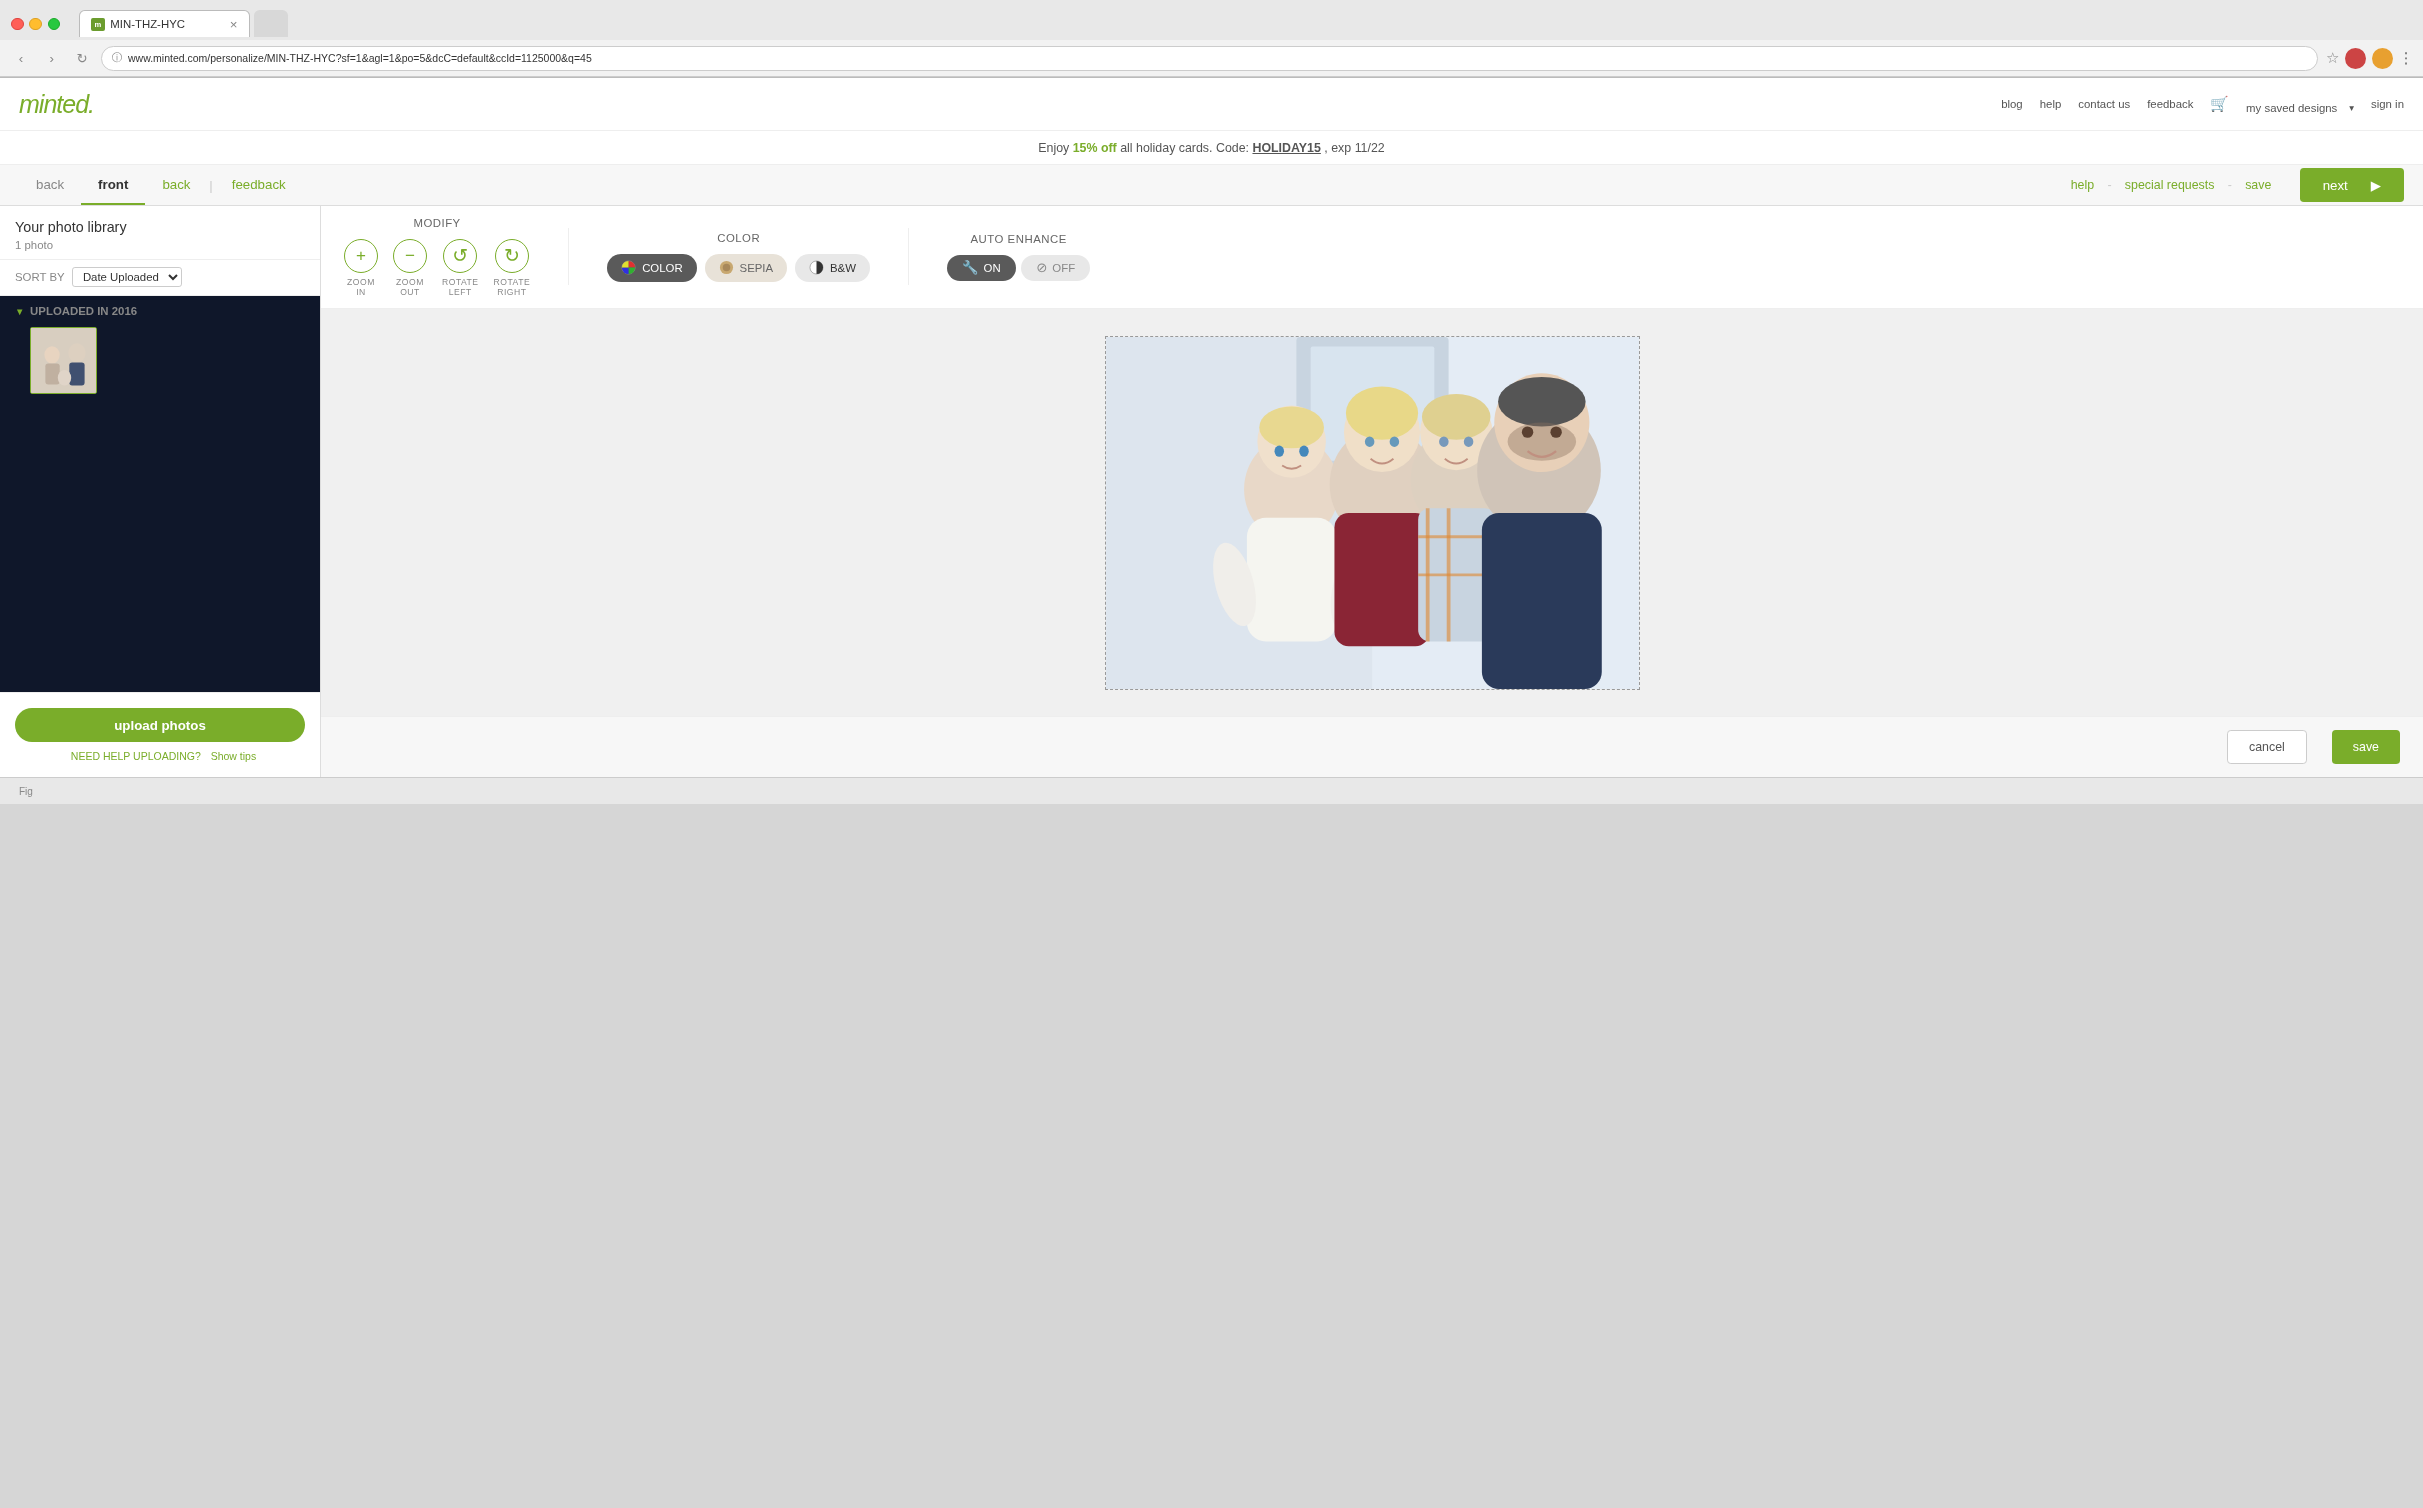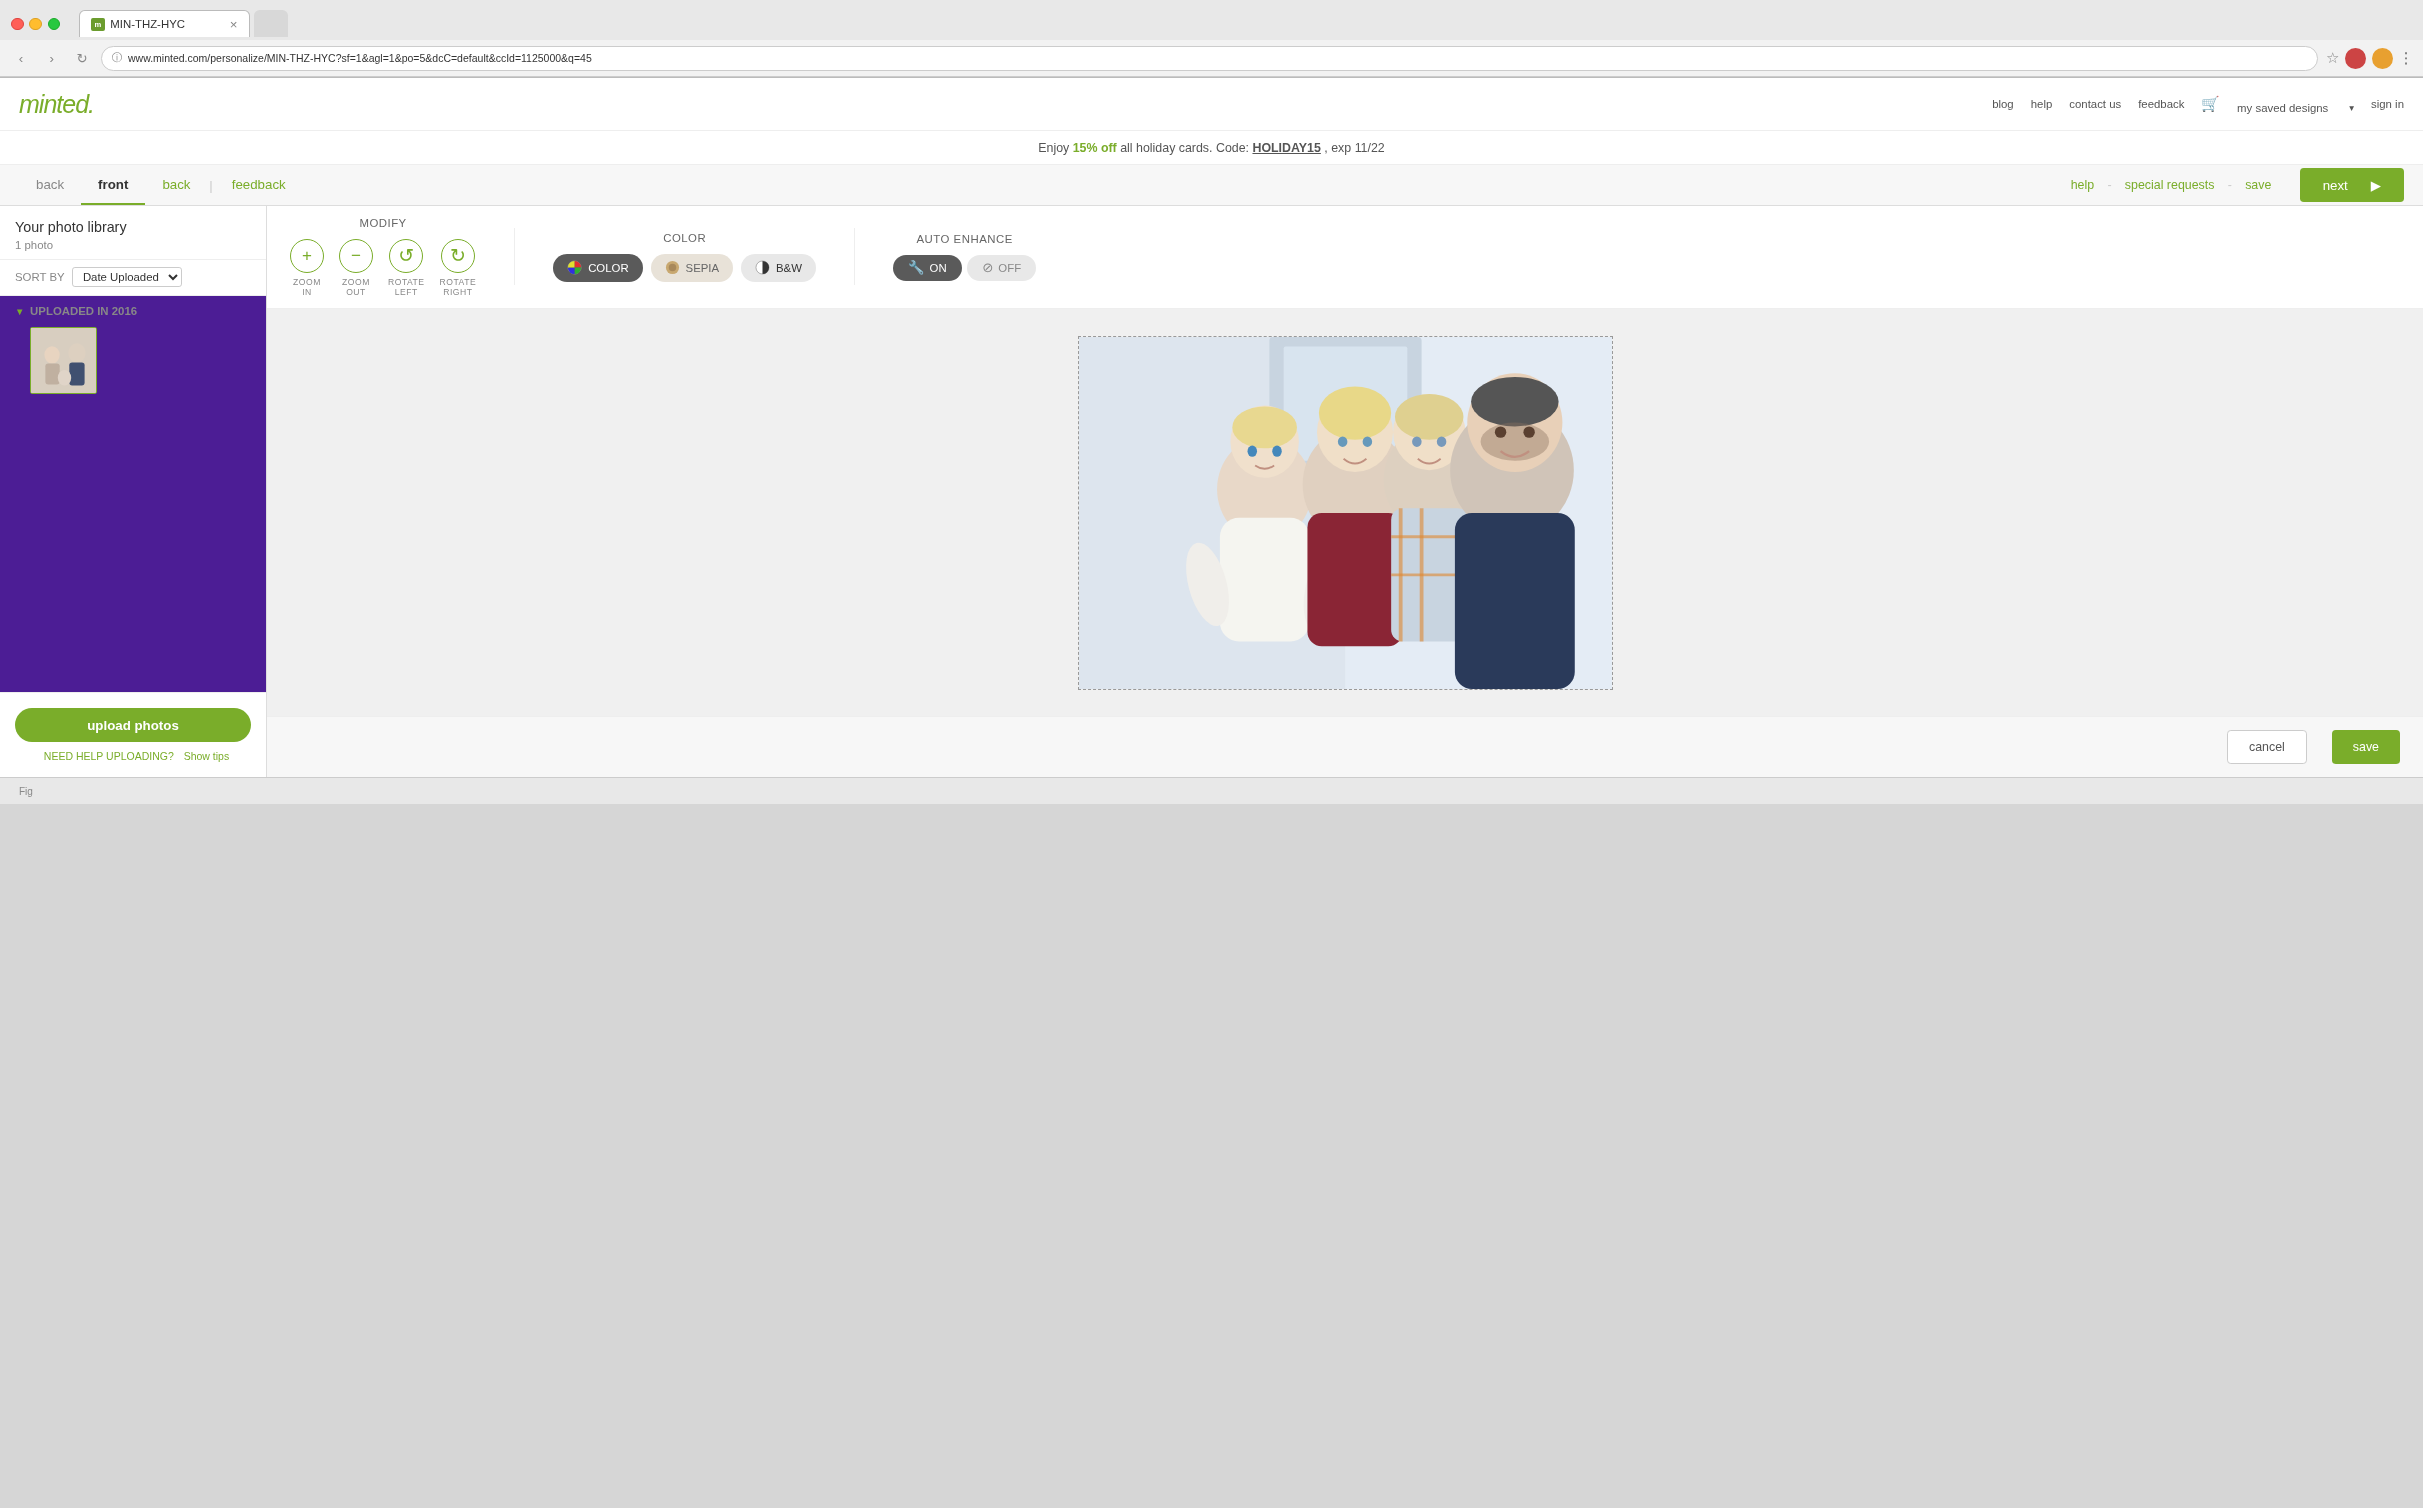--- a/index.html
+++ b/index.html
@@ -31,21 +31,21 @@
 
     
     .page { background: #fff; }
 
     
     .site-header { display: flex; align-items: center; padding: 11.4px 19px; background: #fff; border-bottom: 1px solid #eee; }
     .logo { color: #7aad2a; font-size: 25px; font-weight: 300; font-style: italic; margin-right: auto; letter-spacing: -1px; }
     .header-nav { display: flex; align-items: center; gap: 17px; font-size: 11.4px; color: #555; }
     .header-nav a { text-decoration: none; color: #555; cursor: pointer; }
     .cart-icon { font-size: 15px; color: #555; cursor: pointer; }
-    .saved-designs { display: flex; align-items: center; gap: 21px; cursor: pointer; margin-top: 7px; }
+    .saved-designs { display: flex; align-items: center; gap: 12px; cursor: pointer; margin-top: 7px; }
     .saved-designs-chevron { font-size: 9.5px; color: #555; }
 
     
     .promo-bar { text-align: center; padding: 9.5px; background: #fff; border-bottom: 1px solid #eee; font-size: 12.4px; color: #555; }
     .promo-bar .highlight { color: #7aad2a; font-weight: bold; }
     .promo-bar .code { text-decoration: underline; font-weight: bold; color: #555; }
 
     
     .page-tabs { display: flex; align-items: center; padding: 0 19px; background: #f7f7f7; border-bottom: 1px solid #ddd; }
     .page-tab { padding: 11.4px 17px; font-size: 13.3px; cursor: pointer; color: #888; text-decoration: none; border-bottom: 2.9px solid transparent; }
@@ -57,21 +57,21 @@
     .tab-actions a { color: #7aad2a; text-decoration: none; cursor: pointer; }
     .tab-actions .sep { color: #ccc; }
     .tab-actions .save { color: #7aad2a; cursor: pointer; }
     .next-btn { background: #7aad2a; color: white; border: none; border-radius: 3.8px; padding: 9.5px 23px; font-size: 13.3px; cursor: pointer; display: flex; align-items: flex-start; gap: 23px; margin-left: 15px; }
     .next-btn .arrow { font-size: 13.3px; }
 
     
     .main-content { display: flex; background: #f0f0f0; min-height: 571px; }
 
     
-    .sidebar { width: 267px; background: #4c1d95; border-right: 1px solid #ddd; display: flex; flex-direction: column; }
+    .sidebar { width: 321px; background: #0f172a; border-right: 1px solid #ddd; display: flex; flex-direction: column; }
     .sidebar-header { padding: 13.3px 15px 7.6px; background: #fff; border-bottom: 1px solid #eee; }
     .sidebar-title { font-size: 14.3px; color: #333; font-weight: 500; margin-bottom: 3.8px; }
     .sidebar-meta { font-size: 11.4px; color: #888; }
     .sort-row { display: flex; align-items: center; gap: 7.6px; font-size: 11.4px; color: #888; padding: 7.6px 15px; background: #fff; border-bottom: 1px solid #eee; }
     .sort-select { font-size: 11.4px; border: 1px solid #ccc; border-radius: 2.9px; padding: 1.9px 5.7px; color: #333; background: #fff; cursor: pointer; }
 
     .uploaded-section { padding: 9.5px 15px; }
     .uploaded-header { display: flex; align-items: center; gap: 5.7px; font-size: 11.4px; color: #888; font-weight: 600; margin-bottom: 9.5px; cursor: pointer; }
     .uploaded-chevron { font-size: 9.5px; color: #7aad2a; }
 

